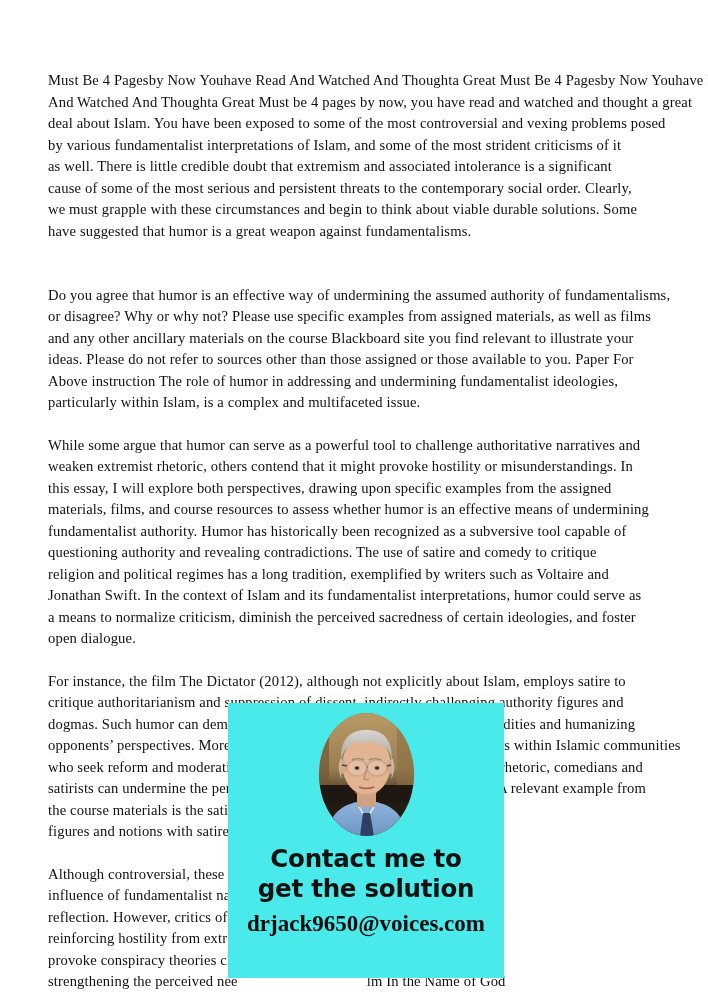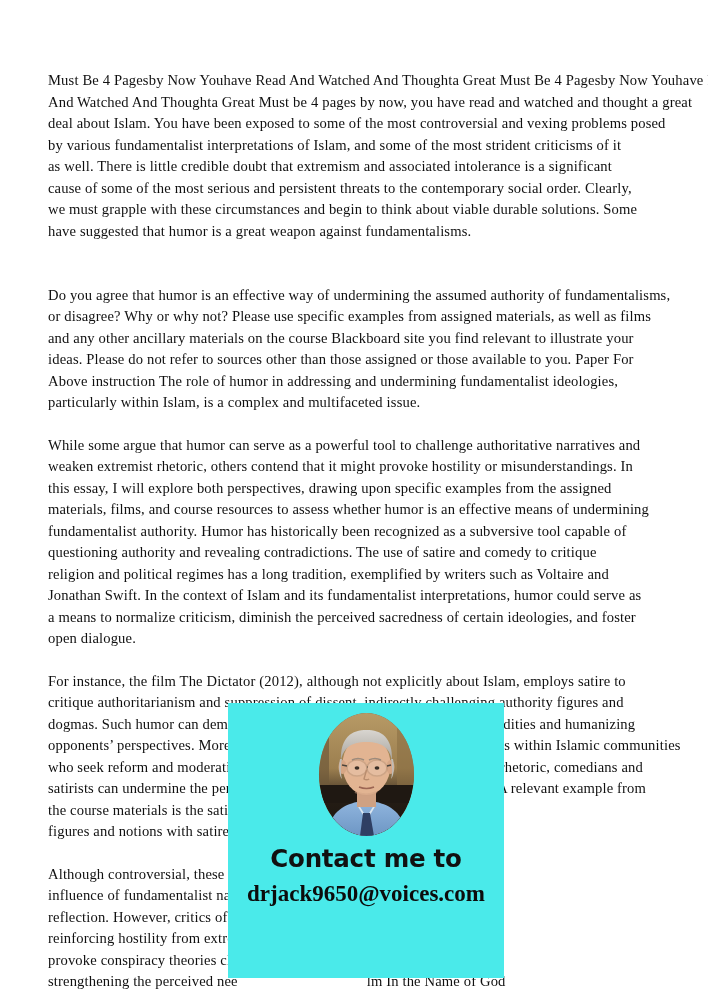--- a/index.html
+++ b/index.html
@@ -208,17 +208,18 @@
           <path d="M47.5 57 L45 66 q2.6 1.6 5.2 0" stroke="#b98d6e" stroke-width="1.4" fill="none"></path>
 
           <path d="M40 74 q7.5 3 15 0" stroke="#9c6553" stroke-width="1.7" fill="none"></path>
 
           <path d="M36 79 q11 5 22 0" stroke="#cfa183" stroke-width="2" fill="none" opacity="0.5"></path>
         </g>
       </svg>
     </div>
 
     <div class="contact-line l1">Contact me to</div>
+    <div class="contact-line l2">get the solution</div>
     <div id="contact-email">drjack9650@voices.com</div>
 
   </div>
 
 </div>
 
 </body></html>

